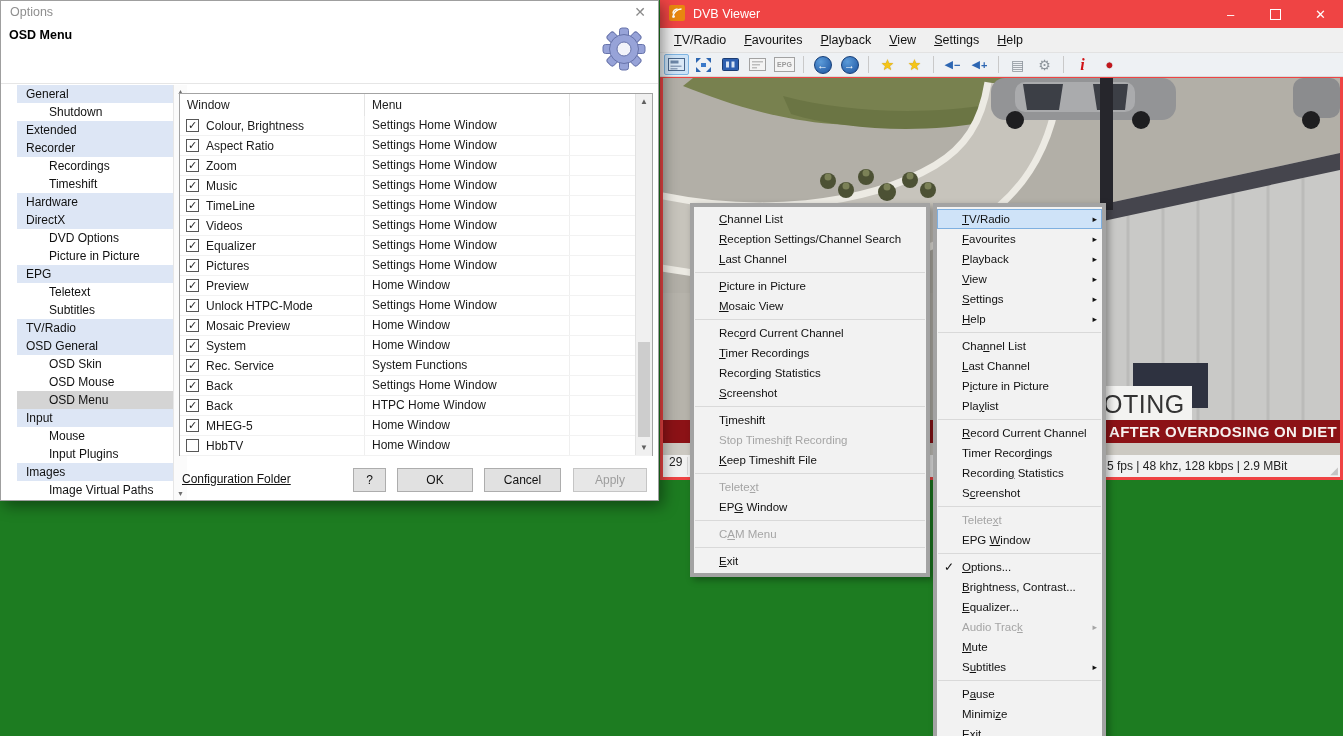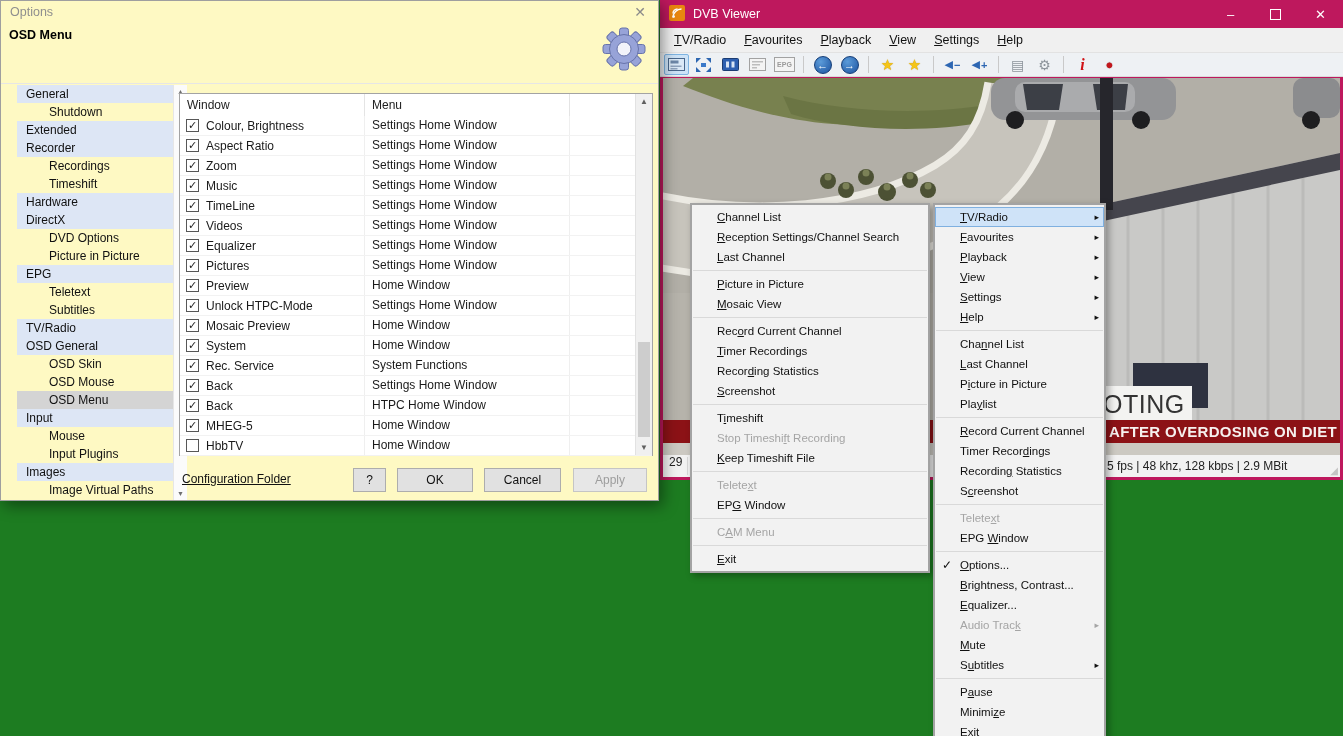--- a/index.html
+++ b/index.html
@@ -1,20 +1,20 @@
 <!DOCTYPE html>
 <html><head>
 <meta charset="utf-8">
 <style>
   html,body{margin:0;padding:0}
   body{width:1343px;height:736px;overflow:hidden;position:relative;
        font-family:"Liberation Sans",sans-serif;background:#1d7c21}
   u{text-decoration:underline}
   
-  #viewer{position:absolute;left:660px;top:0;width:683px;height:480px;background:#be185d;z-index:1}
+  #viewer{position:absolute;left:660px;top:0;width:683px;height:480px;background:#ef4444;z-index:1}
   .vtitle{height:28px;display:flex;align-items:center;color:#fff;font-size:12.5px;padding-left:9px;gap:8px}
   .vtitle-text{flex:1}
   .vctrl{display:flex;height:28px}
   .vbtn{width:45px;height:28px;display:flex;align-items:center;justify-content:center;color:#fff;font-size:13px}
   .maxbox{width:9px;height:9px;border:1px solid #fff;display:inline-block}
   .vmenubar{height:24px;background:#f0f0f0;display:flex;align-items:center;padding-left:5px;font-size:12.5px;color:#111}
   .vmenu-item{padding:0 9px;line-height:24px}
   .vtoolbar{height:25px;background:#eef1f4;border-top:1px solid #e2e2e2;border-bottom:1px solid #dadada;display:flex;align-items:center;padding-left:4px;gap:2px;box-sizing:border-box}
   .tb{width:25px;height:21px;display:flex;align-items:center;justify-content:center;border-radius:2px;box-sizing:border-box}
   .tb.pressed{background:#cde3f7;border:1px solid #7eb4e2}
@@ -29,21 +29,21 @@
   .recicon{color:#c3161c;font-size:13px;text-shadow:0 0 1px #7d0d10;line-height:13px}
   .video{position:absolute;left:3px;top:78px;width:677px;height:377px;overflow:hidden;background:#b2afa7}
   .caption{position:absolute;left:438px;top:308px;width:89px;height:37px;background:#f3f3f1;color:#333;font-size:25px;line-height:37px;padding-left:2px;letter-spacing:.5px}
   .ticker{position:absolute;left:0;top:342px;width:677px;height:23px;background:#8c1216;color:#f6f1ef;font-size:15px;font-weight:bold;line-height:23px;padding-left:446px;box-sizing:border-box;white-space:nowrap;overflow:hidden;letter-spacing:.3px}
   .vstatus{position:absolute;left:3px;top:455px;width:677px;height:22px;background:#f2f2f2;font-size:12px;color:#222}
   .st-left{position:absolute;left:6px;top:0}
   .st-div{position:absolute;left:24px;top:2px;bottom:2px;width:1px;background:#d8d8d8}
   .st-right{position:absolute;left:444px;top:4px;white-space:nowrap}
   .grip{position:absolute;right:2px;bottom:1px;color:#c4c4c4;font-size:10px}
   
-  #options-dialog{position:absolute;left:0;top:0;width:659px;height:501px;background:#fef9c3;border:1px solid #9f9f9f;box-shadow:4px 5px 14px rgba(0,0,0,.42);box-sizing:border-box;z-index:5}
+  #options-dialog{position:absolute;left:0;top:0;width:659px;height:501px;background:#ffffff;border:1px solid #9f9f9f;box-shadow:4px 5px 14px rgba(0,0,0,.42);box-sizing:border-box;z-index:5}
   .dlg-titlebar{height:22px;display:flex;align-items:center}
   .dlg-title{padding-left:9px;font-size:12.5px;color:#8f8f8f;flex:1}
   .dlg-close{width:36px;text-align:center;color:#8a8a8a;font-size:14px}
   .sec-title{position:absolute;left:8px;top:27px;font-weight:bold;font-size:12.5px;color:#000}
   .sec-desc{position:absolute;left:8px;top:44px;font-size:12px;color:#1a1a1a}
   .gear{position:absolute;left:598px;top:22px}
   .hdr-line{position:absolute;left:0;top:82px;width:100%;height:1px;background:#e6e6e6}
   .sidebar{position:absolute;left:16px;top:84px;width:170px;bottom:0}
   #side-list{position:absolute;left:0;top:0;width:156px}
   .side-item{height:18px;line-height:18px;font-size:12px;padding-left:9px;color:#111;white-space:nowrap;overflow:hidden}
@@ -66,21 +66,21 @@
   .tscroll{position:absolute;right:0;top:0;width:17px;height:361px;background:#f0f0f0;border-left:1px solid #e2e2e2;box-sizing:border-box}
   .tscroll .sarr{font-size:8px;color:#606060}
   .thumb{position:absolute;left:2px;width:12px;top:248px;height:95px;background:#cdcdcd}
   .cfg-link{position:absolute;left:181px;top:471px;font-size:12px;color:#111;text-decoration:underline;cursor:pointer}
   .btn{position:absolute;top:467px;height:24px;box-sizing:border-box;background:#e1e1e1;border:1px solid #adadad;font-size:12px;line-height:22px;text-align:center;color:#111}
   .btn.help{left:352px;width:33px}
   .btn.ok{left:396px;width:76px}
   .btn.cancel{left:483px;width:77px}
   .btn.apply{left:572px;width:74px;color:#9d9d9d;background:#e7e7e7;border-color:#c5c5c5}
   
-  .menu{position:absolute;background:#f2f2f2;border:2px solid #a3a3a3;box-shadow:3px 3px 7px rgba(0,0,0,.32);padding:2px 0;box-sizing:border-box}
+  .menu{position:absolute;background:#f2f2f2;border:4px solid #a3a3a3;box-shadow:3px 3px 7px rgba(0,0,0,.32);padding:2px 0;box-sizing:border-box}
   #menu1{left:690px;top:203px;width:240px;z-index:10}
   #menu2{left:933px;top:203px;width:173px;z-index:11;min-height:533px}
   .mi{position:relative;height:20px;line-height:20px;font-size:11.5px;color:#111;padding-left:25px;padding-right:12px;white-space:nowrap;overflow:hidden}
   .mi.dis{color:#a5a5a5}
   .mi.hl{background:#cfe3f8;outline:1px solid #7fb0e0;outline-offset:-1px}
   .mi .chk{position:absolute;left:7px;top:0;font-size:12px}
   .mi .arr{position:absolute;right:5px;top:0;font-size:9px}
   .msep{height:1px;background:#d9d9d9;margin:3px 1px}
 </style>
 </head>

